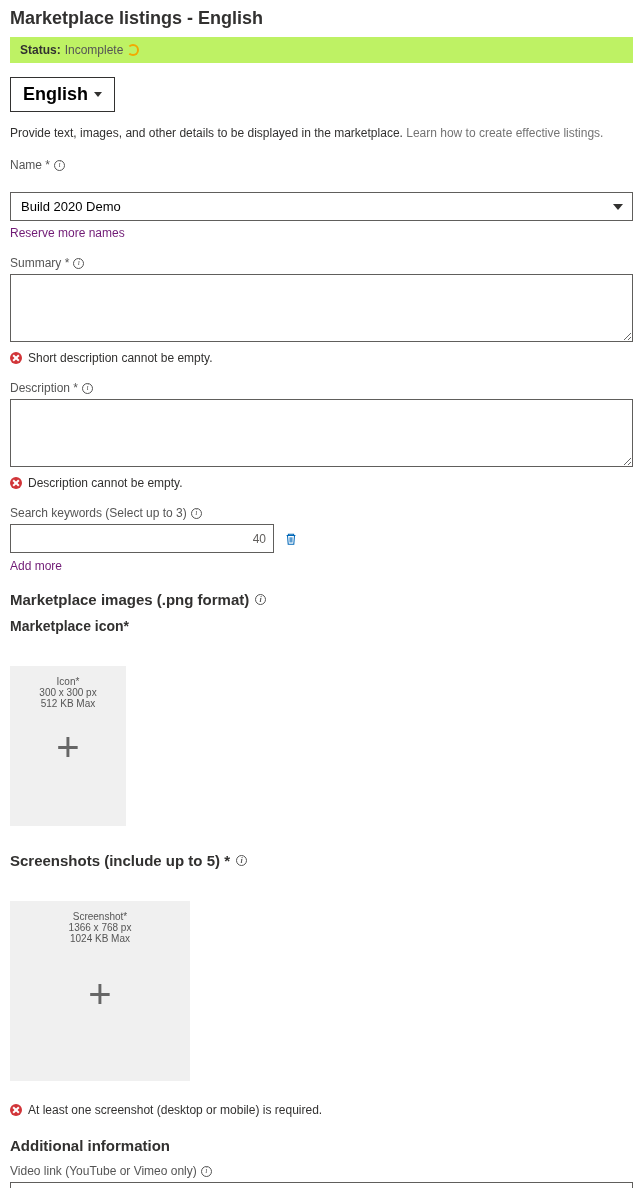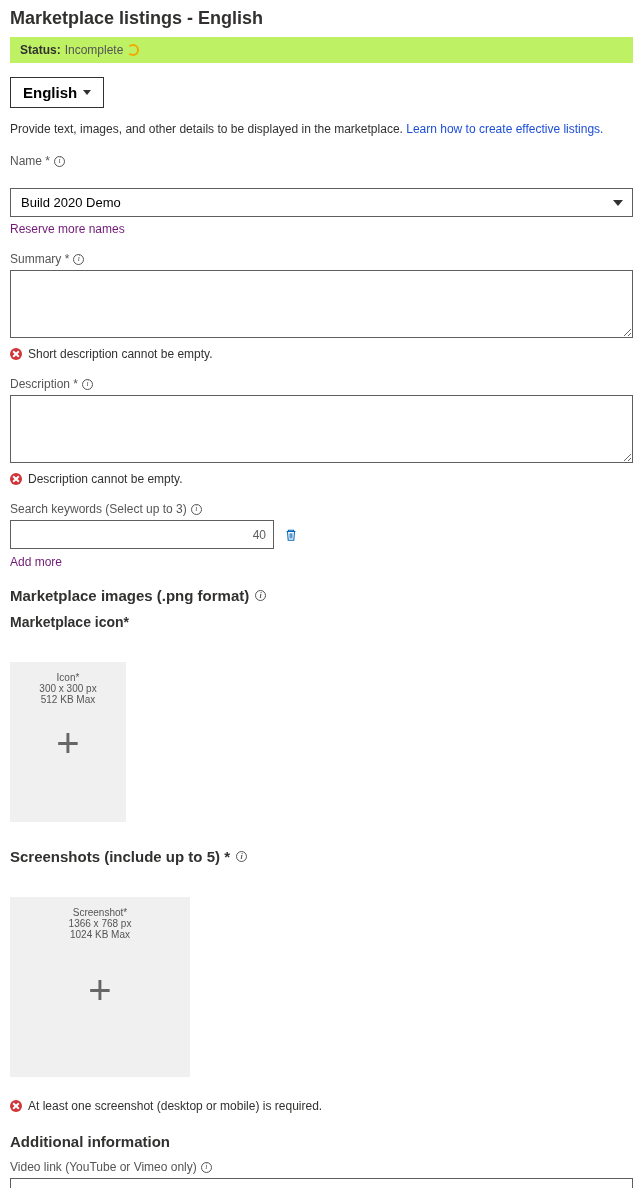--- a/index.html
+++ b/index.html
@@ -3,24 +3,24 @@
   <meta charset="utf-8">
   <style>
     * { box-sizing: border-box; margin: 0; padding: 0; }
     body { font-family: "Segoe UI", Arial, sans-serif; font-size: 13px; color: #323130; width: 643px; background: #fff; }
     .container { padding: 0 10px 20px 10px; }
     h1 { font-size: 18px; font-weight: 700; padding: 8px 0; }
     .status-bar { background: #bef264; padding: 6px 10px; display: flex; align-items: center; gap: 4px; margin-bottom: 14px; }
     .status-label { font-weight: 600; font-size: 12px; }
     .status-value { font-size: 12px; color: #555; }
     .status-icon { width: 12px; height: 12px; border: 2px solid #f2a900; border-radius: 50%; border-left-color: transparent; display: inline-block; }
-    .lang-btn { border: 1px solid #323130; background: #fff; padding: 6px 12px; font-size: 15px; font-weight: 600; display: inline-flex; align-items: center; gap: 6px; cursor: pointer; margin-bottom: 14px; }
+    .lang-btn { border: 1px solid #323130; background: #fff; padding: 6px 12px; font-size: 18px; font-weight: 600; display: inline-flex; align-items: center; gap: 6px; cursor: pointer; margin-bottom: 14px; }
     .chev { width: 0; height: 0; border-left: 4px solid transparent; border-right: 4px solid transparent; border-top: 5px solid #323130; }
     .helper { font-size: 12px; color: #323130; margin-bottom: 18px; }
-    .helper a { color: #1d4ed8; text-decoration: none; }
+    .helper a { color: #737373; text-decoration: none; }
     .field-label { font-size: 12px; color: #555; margin-bottom: 4px; display: flex; align-items: center; gap: 4px; }
     .info-icon { width: 11px; height: 11px; border: 1px solid #555; border-radius: 50%; display: inline-flex; align-items: center; justify-content: center; font-size: 8px; font-style: italic; font-family: Georgia, serif; color: #555; line-height: 1; }
     .select-wrap { position: relative; margin-bottom: 4px; margin-top: 20px; }
     .select-input { width: 100%; border: 1px solid #605e5c; padding: 6px 28px 6px 10px; font-size: 13px; background: #fff; appearance: none; }
     .select-chev { position: absolute; right: 10px; top: 50%; transform: translateY(-50%); pointer-events: none; width: 0; height: 0; border-left: 5px solid transparent; border-right: 5px solid transparent; border-top: 6px solid #323130; }
     .link { color: #701a75; font-size: 12px; text-decoration: none; display: inline-block; }
     .section-gap { margin-bottom: 16px; }
     textarea { width: 100%; border: 1px solid #605e5c; resize: both; font-family: inherit; font-size: 13px; padding: 6px; }
     .ta-summary { height: 68px; }
     .ta-desc { height: 68px; }

